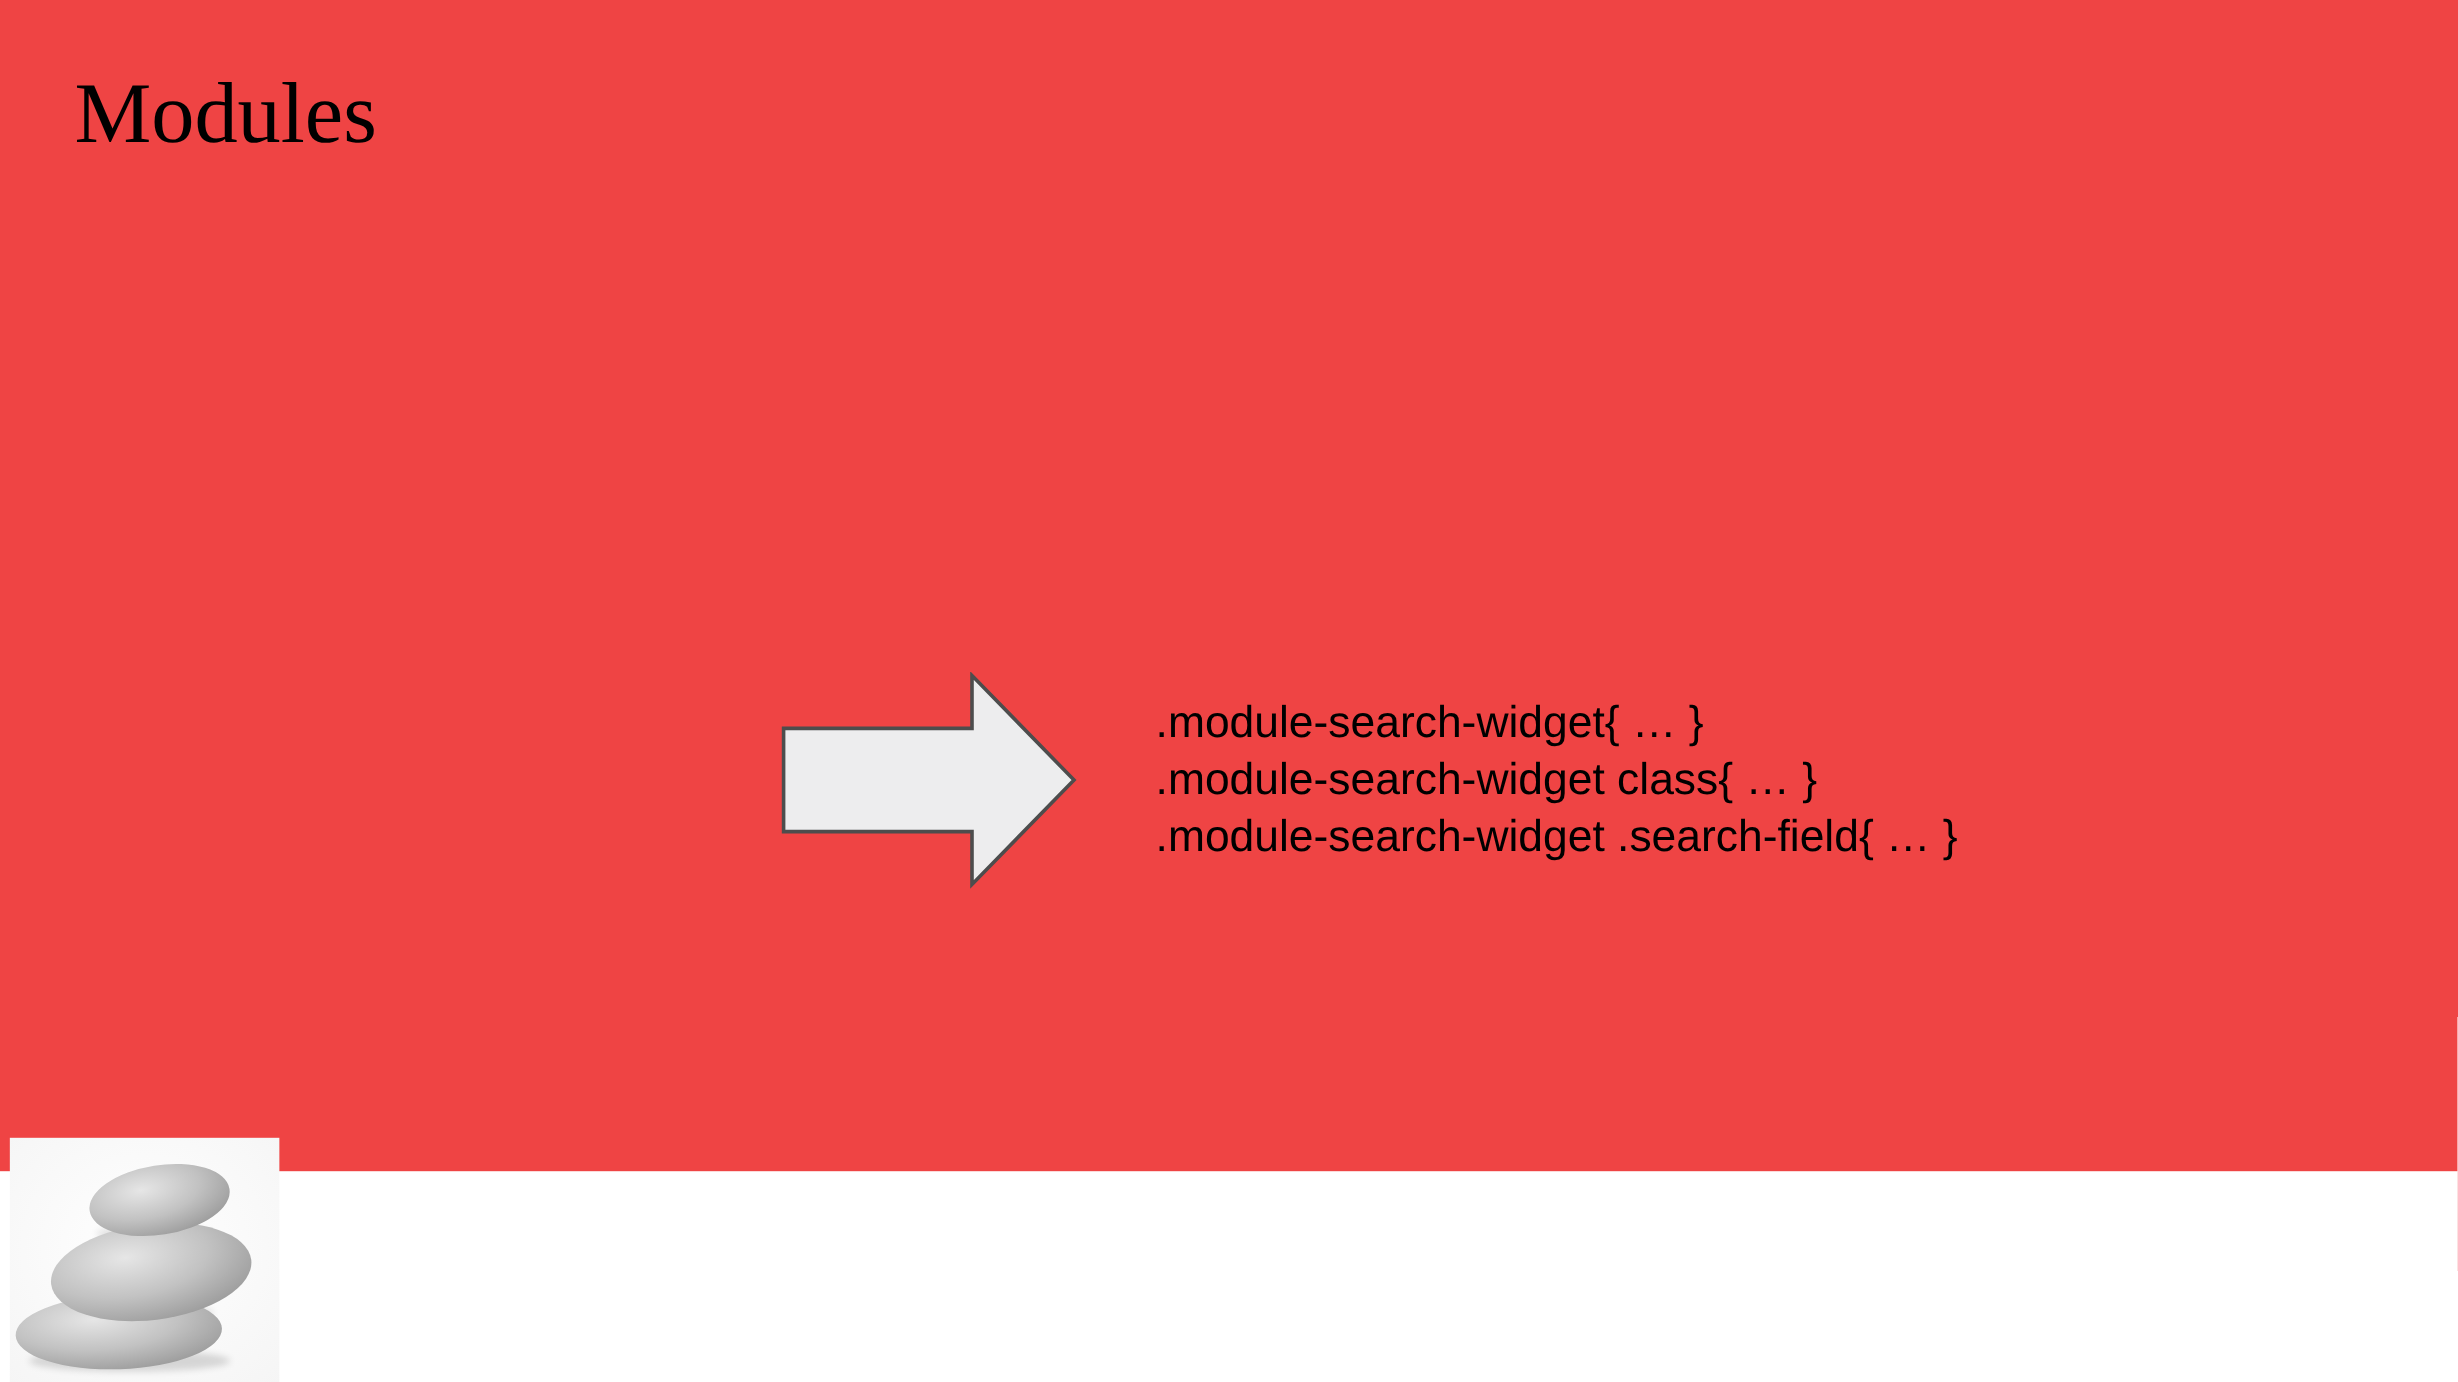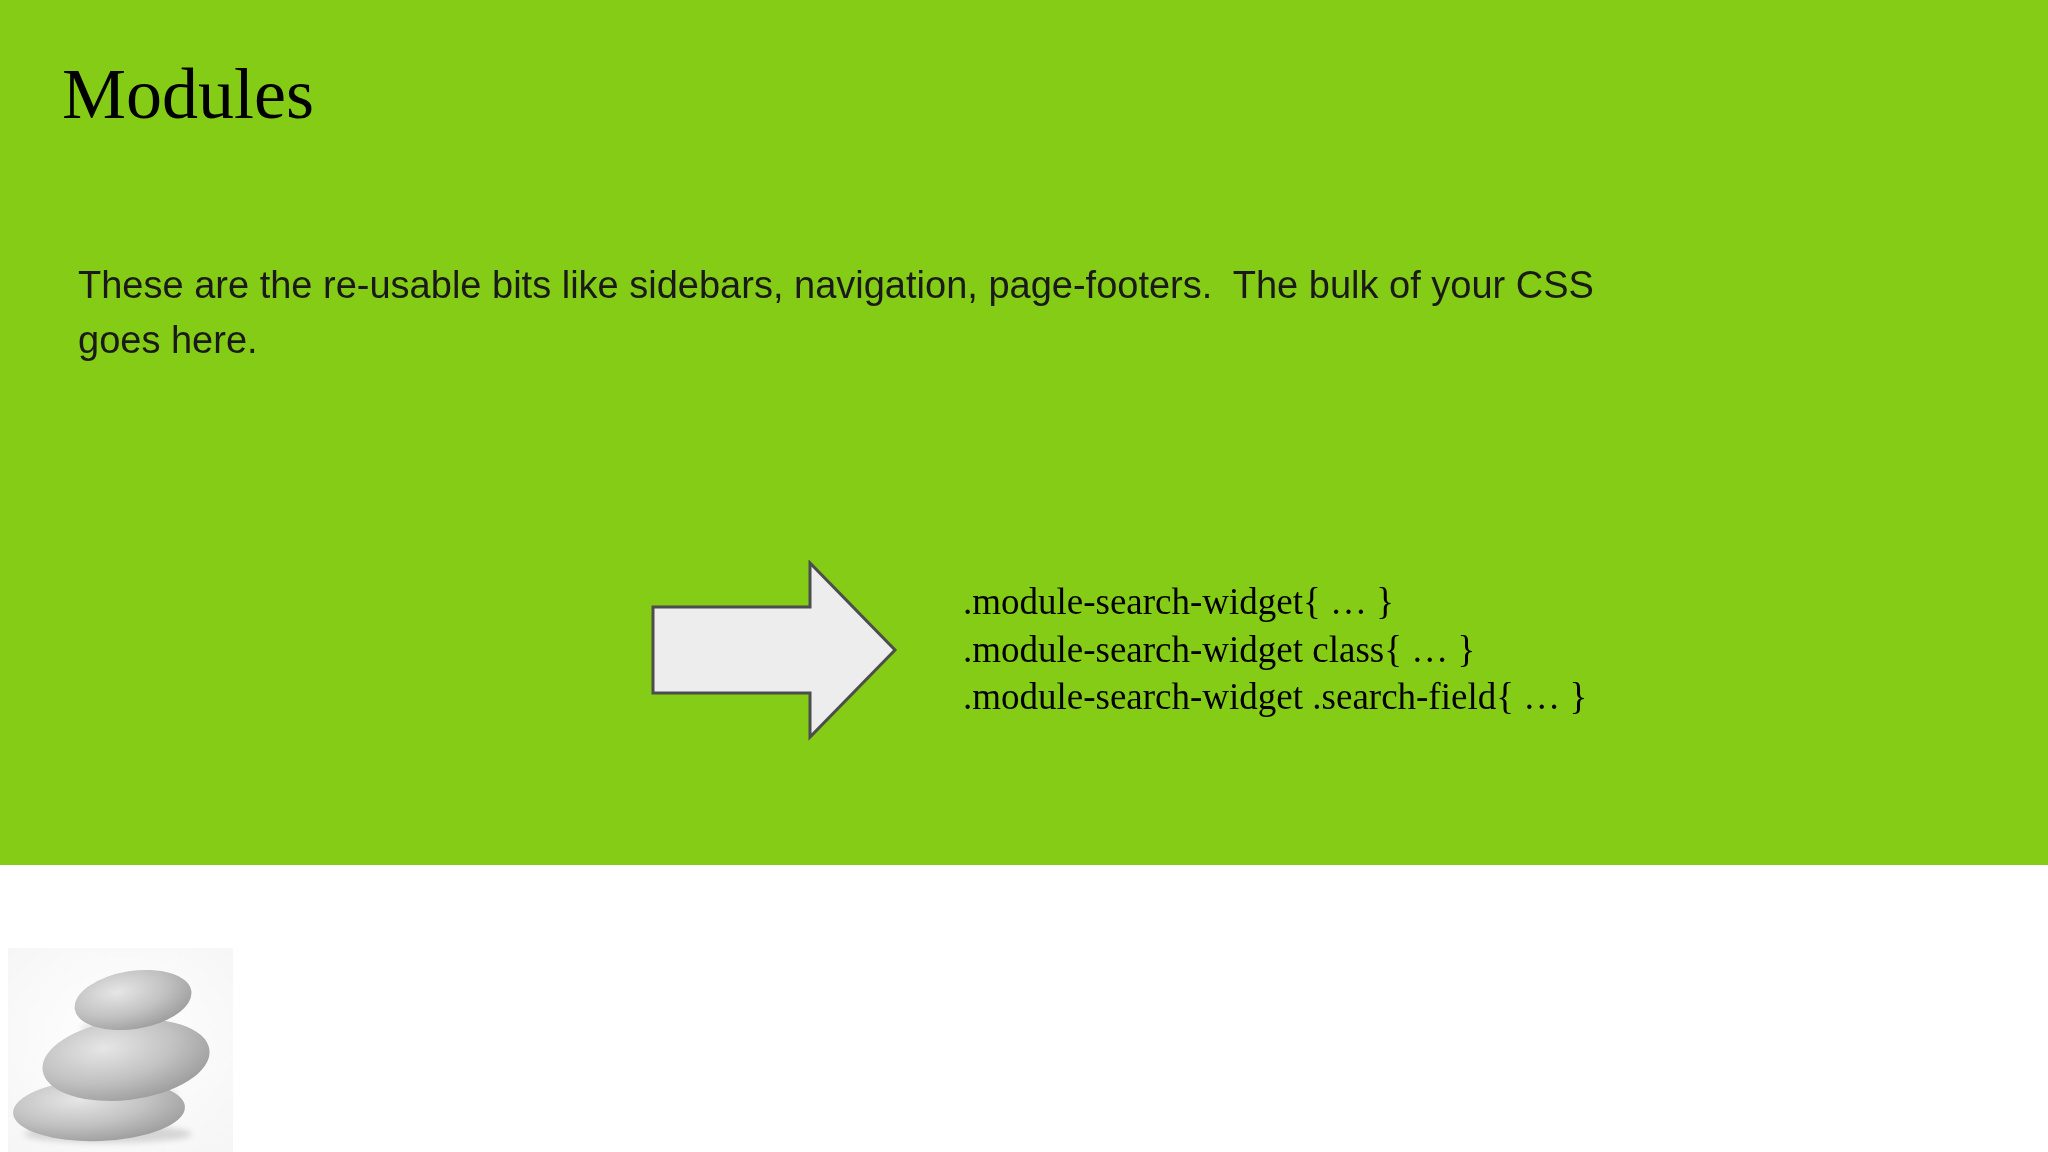--- a/index.html
+++ b/index.html
@@ -7,22 +7,22 @@
     padding: 0;
     background: #ffffff;
     width: 2048px;
     height: 1152px;
     overflow: hidden;
     font-family: "Liberation Sans", sans-serif;
   }
   .slide {
     position: relative;
     width: 2048px;
-    height: 865px;
-    background: #84cc16;
+    height: 976px;
+    background: #ef4444;
   }
   .title {
     position: absolute;
     left: 62px;
     top: 58px;
     margin: 0;
     font-family: "Liberation Serif", "DejaVu Serif", serif;
     font-weight: 400;
     font-size: 72px;
     line-height: 1;
@@ -55,43 +55,41 @@
     left: 650px;
     top: 560px;
     width: 250px;
     height: 182px;
   }
   .code {
     position: absolute;
     left: 963px;
     top: 578px;
     margin: 0;
-    font-family: Liberation Serif, serif;
+    font-family: Liberation Sans, sans-serif;
     font-size: 37px;
     line-height: 47.5px;
     color: #000000;
   }
   .code-line { white-space: pre; }
   .stones {
     position: absolute;
     left: 8px;
     top: 948px;
     width: 225px;
     height: 204px;
   }
 </style>
 </head>
 <body>
 
 <div class="slide">
 
   <h1 class="title">Modules</h1>
 
-  <p class="intro">These are the re-usable bits like sidebars, navigation, page-footers.  The bulk of your CSS
-goes here.</p>
 
 
   <svg class="arrow" viewBox="0 0 250 182" xmlns="http://www.w3.org/2000/svg" aria-hidden="true">
     <polygon points="3,47 160,47 160,3 245,90 160,177 160,133 3,133" fill="#ededee" stroke="#4d4d4d" stroke-width="3" stroke-linejoin="miter"></polygon>
   </svg>
 
   <div class="code">
     <div class="code-line">.module-search-widget{ … }</div>
     <div class="code-line">.module-search-widget class{ … }</div>
     <div class="code-line">.module-search-widget .search-field{ … }</div>

